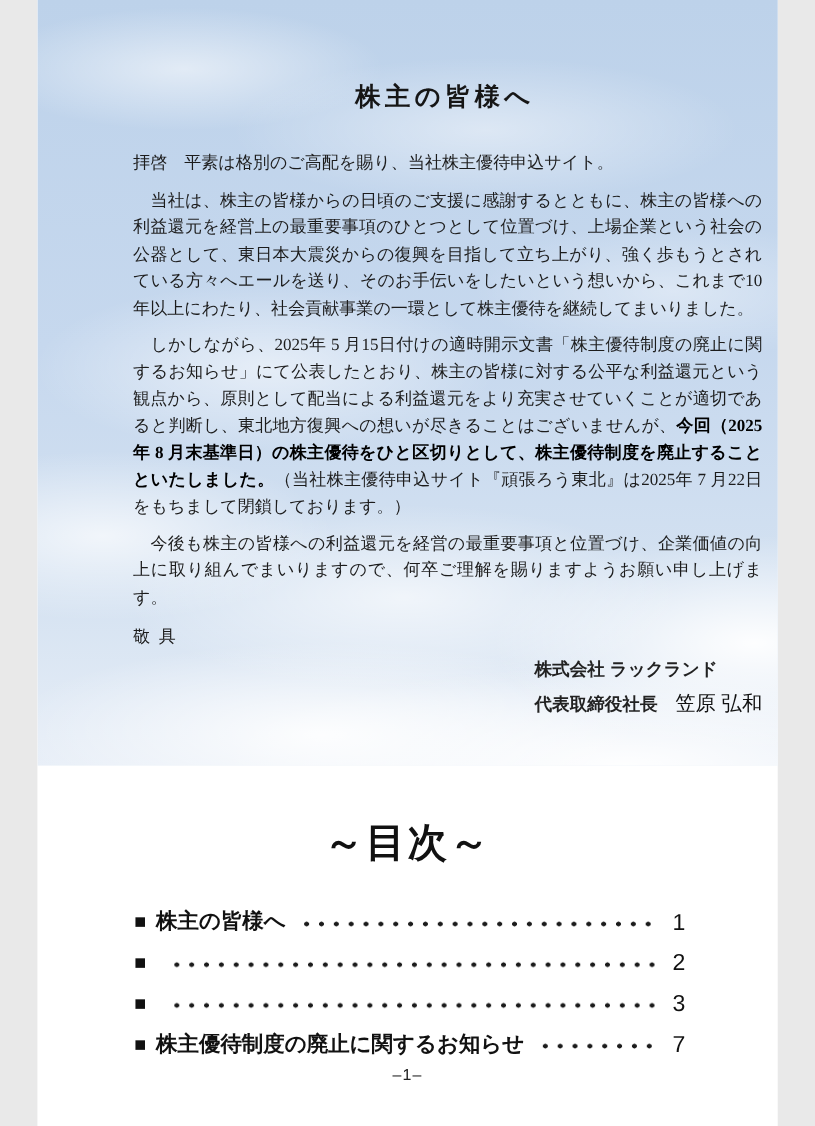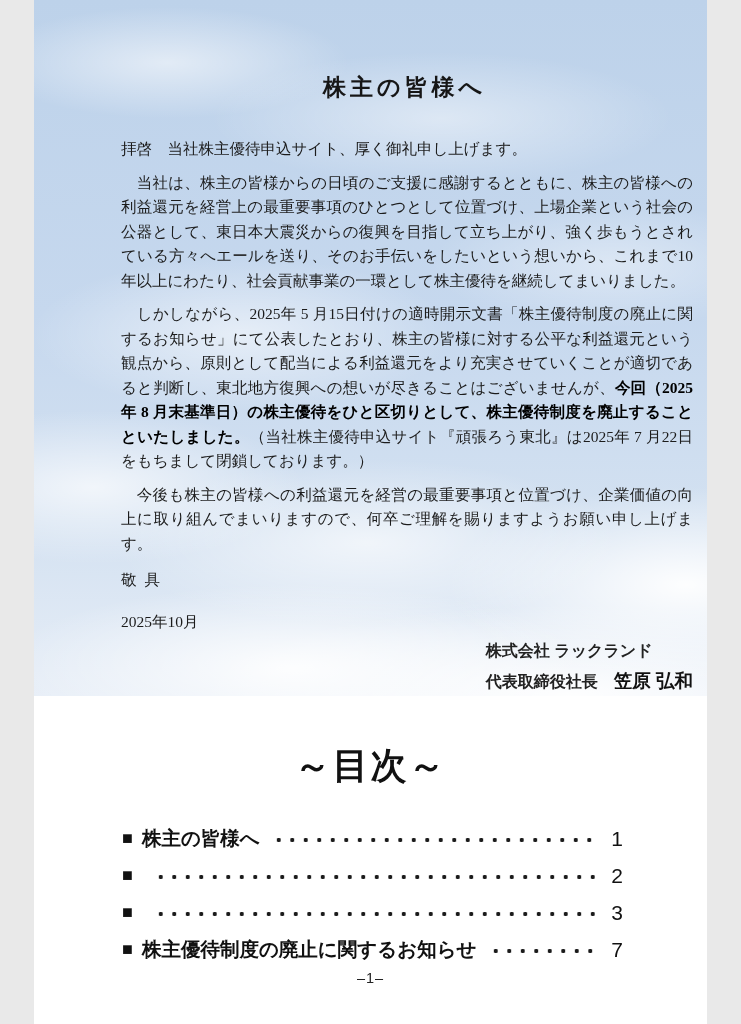--- a/index.html
+++ b/index.html
@@ -54,21 +54,21 @@
   .signature {
     width: max-content;
     margin-left: auto;
     margin-top: -4px;
     font-family: "Liberation Sans", "DejaVu Sans", sans-serif;
     text-align: left;
     color: #222;
   }
   .signature .company-line { font-size: 16px; font-weight: 600; margin-bottom: 5px; }
   .signature .signer-line  { font-size: 16px; font-weight: 600; }
-  .signature .signer-name  { font-size: 18.5px; font-weight: 700; margin-left: 16px; color: #111; }
+  .signature .signer-name  { font-size: 18.5px; font-weight: 400; margin-left: 16px; color: #111; }
 
   
   .toc-section { position: relative; padding-top: 46px; }
   .toc-title {
     text-align: center;
     font-size: 36px;
     font-weight: 700;
     letter-spacing: 2px;
     color: #111;
   }
@@ -115,26 +115,25 @@
 </style>
 </head>
 <body>
 
 <div class="page">
 
   <section class="sky-section">
     <h1 class="letter-title">株主の皆様へ</h1>
 
     <div class="letter-body">
-      <p>拝啓　当社株主優待申込サイト、厚く御礼申し上げます。</p>
+      <p>拝啓　平素は格別のご高配を賜り、当社株主優待申込サイト。</p>
       <p>　当社は、株主の皆様からの日頃のご支援に感謝するとともに、株主の皆様への利益還元を経営上の最重要事項のひとつとして位置づけ、上場企業という社会の公器として、東日本大震災からの復興を目指して立ち上がり、強く歩もうとされている方々へエールを送り、そのお手伝いをしたいという想いから、これまで10年以上にわたり、社会貢献事業の一環として株主優待を継続してまいりました。</p>
       <p><span>　しかしながら、2025年 5 月15日付けの適時開示文書「株主優待制度の廃止に関するお知らせ」にて公表したとおり、株主の皆様に対する公平な利益還元という観点から、原則として配当による利益還元をより充実させていくことが適切であると判断し、東北地方復興への想いが尽きることはございませんが、</span><strong>今回（2025年 8 月末基準日）の株主優待をひと区切りとして、株主優待制度を廃止することといたしました。</strong><span>（当社株主優待申込サイト『頑張ろう東北』は2025年 7 月22日をもちまして閉鎖しております。）</span></p>
       <p>　今後も株主の皆様への利益還元を経営の最重要事項と位置づけ、企業価値の向上に取り組んでまいりますので、何卒ご理解を賜りますようお願い申し上げます。</p>
       <p class="closing-line">敬 具</p>
-      <p class="date-line">2025年10月</p>
       <div class="signature">
         <div class="company-line">株式会社 ラックランド</div>
         <div class="signer-line"><span>代表取締役社長</span><span class="signer-name">笠原 弘和</span></div>
       </div>
     </div>
   </section>
 
   <section class="toc-section">
     <h2 class="toc-title">～目次～</h2>
 

